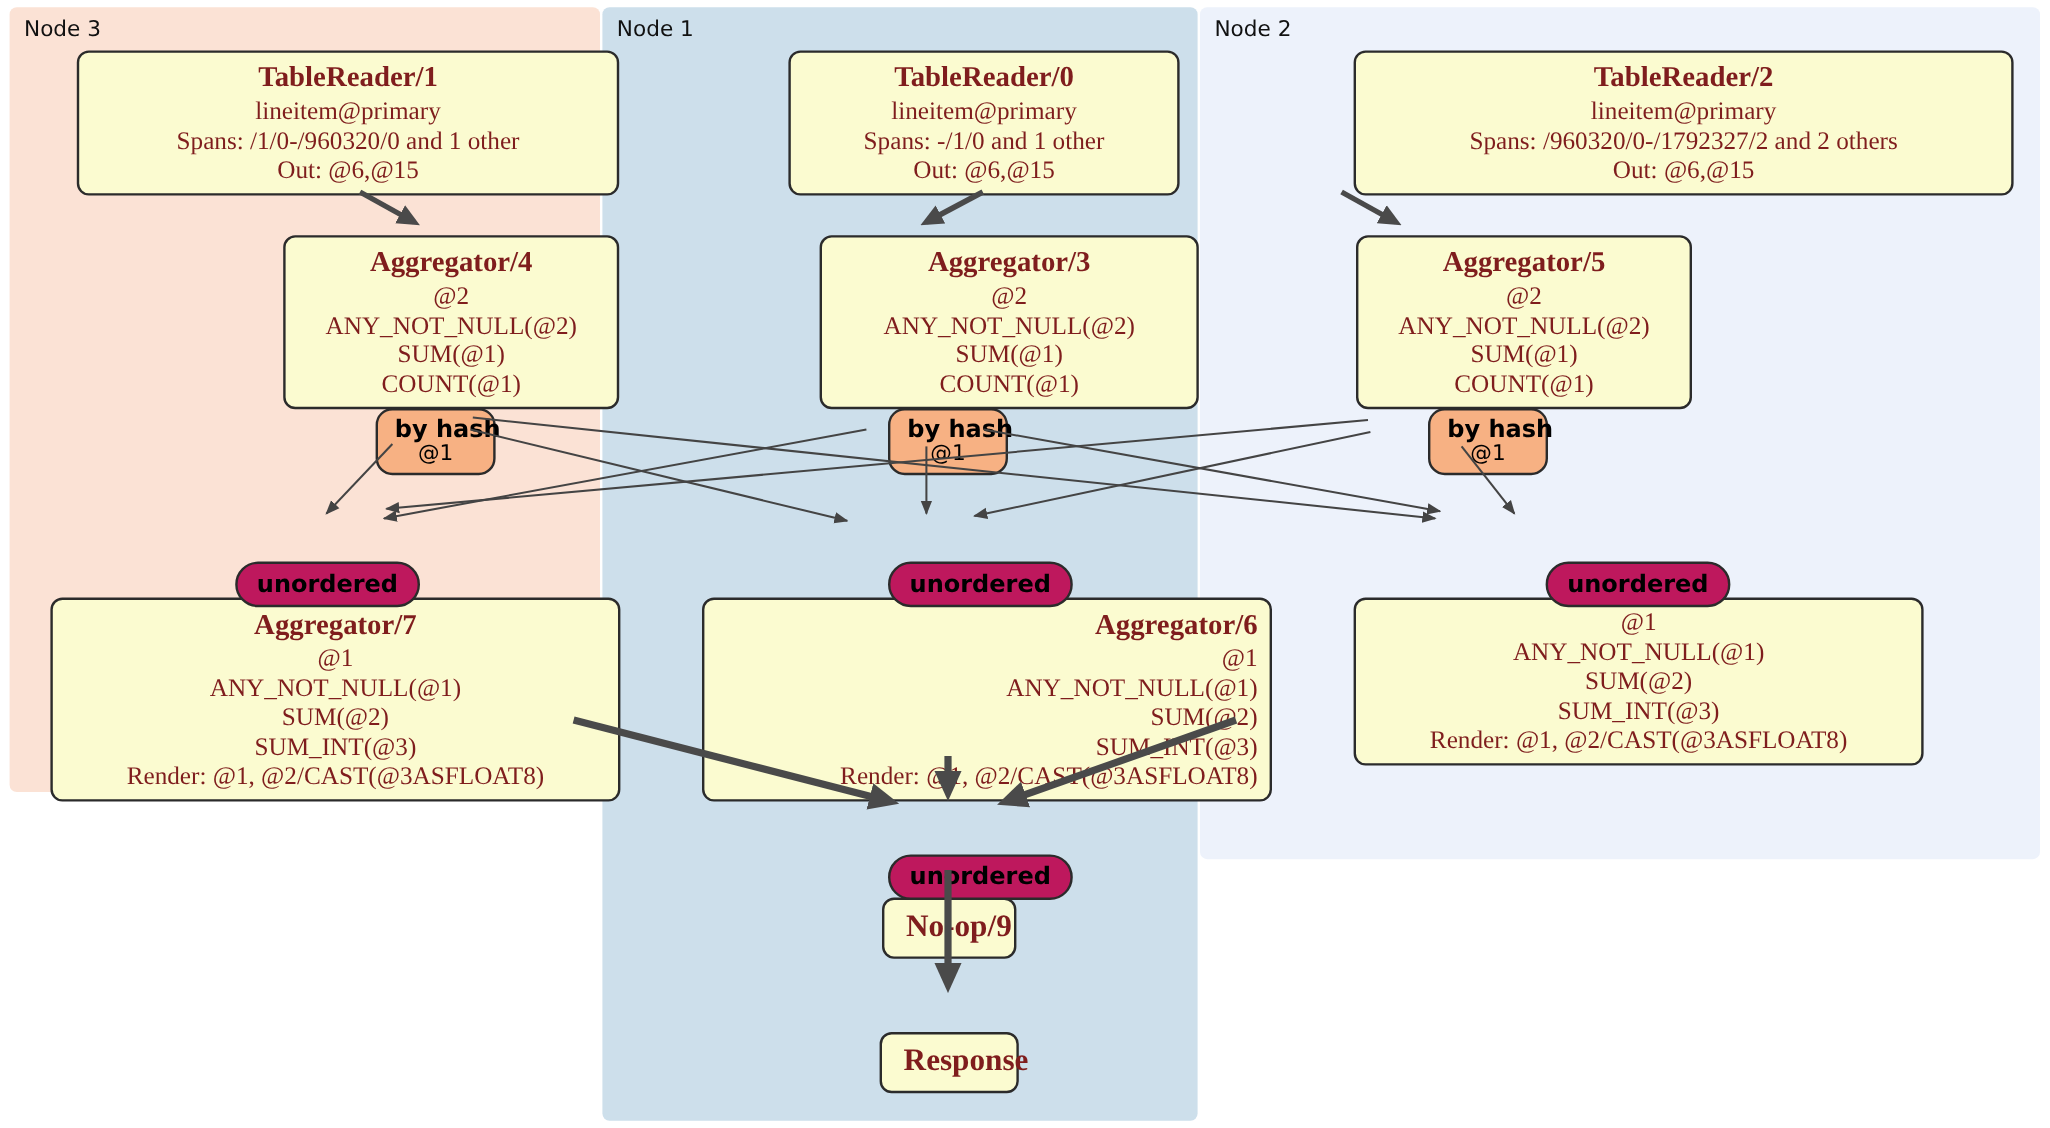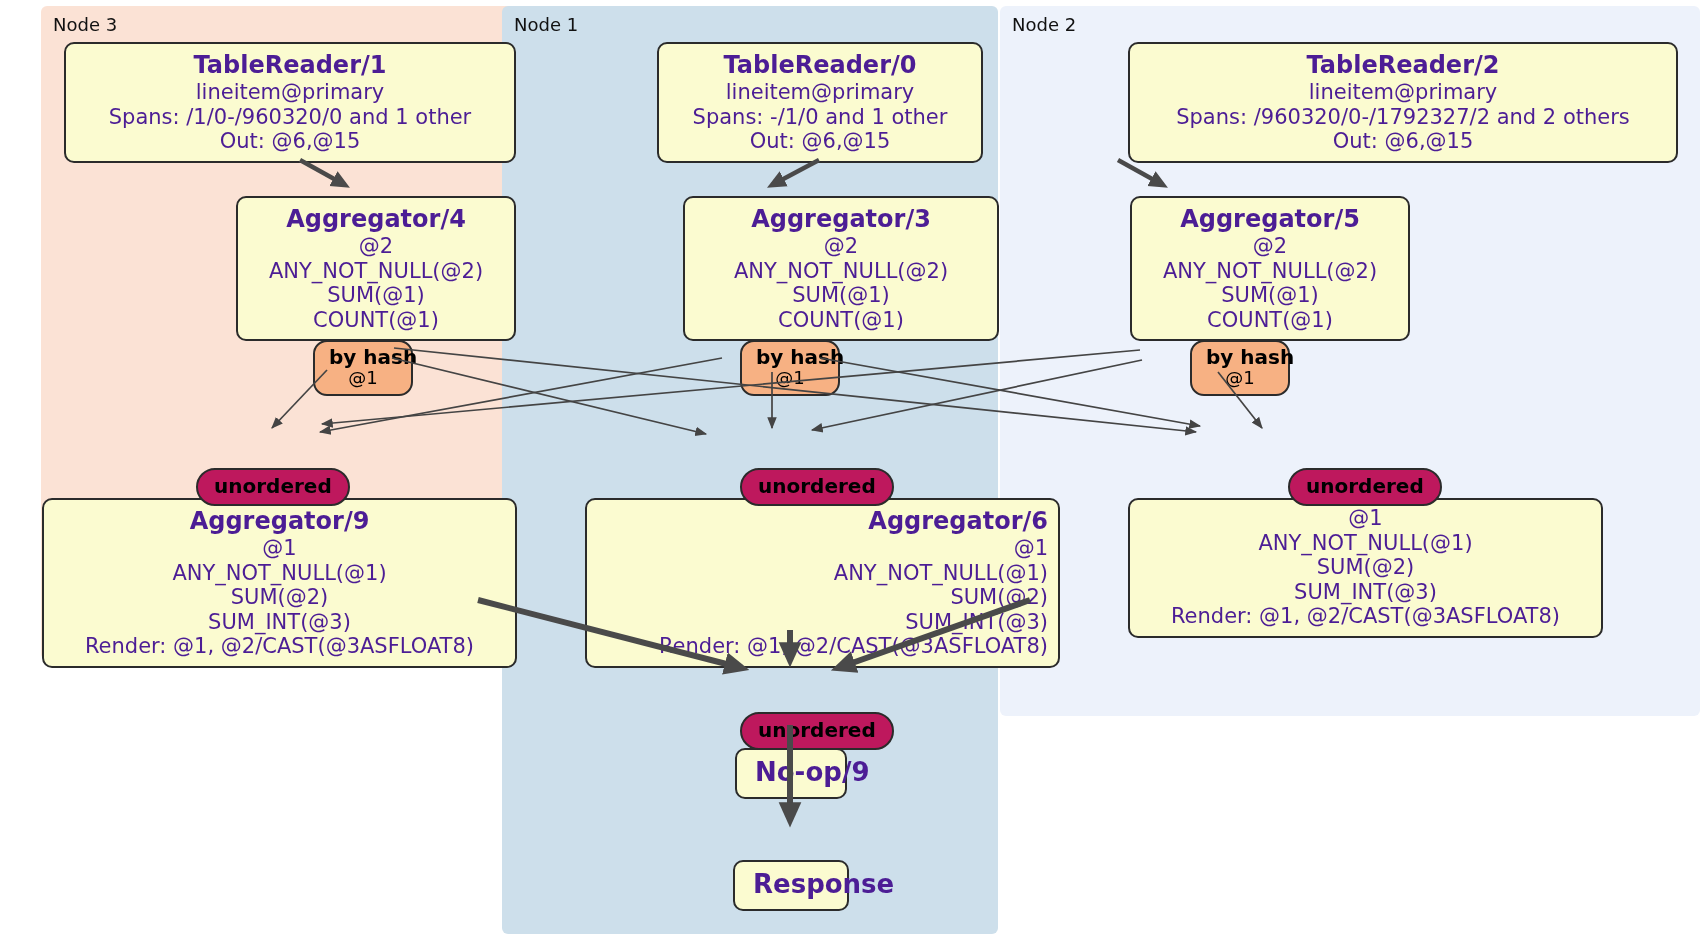--- a/index.html
+++ b/index.html
@@ -34,25 +34,26 @@
     white-space: nowrap;
   }
   
   .proc {
     position: absolute;
     box-sizing: border-box;
     background: #fbfbd0;
     border: 2px solid #2b2b2b;
     border-radius: 10px;
     text-align: center;
-    color: #4c1d95;
+    color: #7f1d1d;
     font-size: 21px;
     line-height: 1.17;
     padding: 6px 10px 7px 10px;
     white-space: nowrap;
+    font-family: Liberation Serif, serif;
   }
   .proc .title {
     font-weight: bold;
     font-size: 24px;
     line-height: 1.25;
     display: block;
   }
   .proc .line {
     display: block;
   }
@@ -123,21 +124,21 @@
   .layer-edges  { z-index: 2; }
   .layer-boxes  { z-index: 3; }
   .layer-pills  { z-index: 4; }
 </style>
 </head>
 <body>
 
 <div id="canvas">
 
   <div class="layer-panels">
-    <div class="node-panel" style="left:8px; top:6px; width:492px; height:654px; background:#fbe2d5;margin-left:33px;">
+    <div class="node-panel" style="left:8px; top:6px; width:492px; height:654px; background:#fbe2d5;">
       <span class="node-label">Node 3</span>
     </div>
     <div class="node-panel" style="left:502px; top:6px; width:496px; height:928px; background:#cddfeb;">
       <span class="node-label">Node 1</span>
     </div>
     <div class="node-panel" style="left:1000px; top:6px; width:700px; height:710px; background:#edf2fb;">
       <span class="node-label">Node 2</span>
     </div>
   </div>
 
@@ -215,21 +216,21 @@
 
     <div class="proc" style="left:1130px; top:196px; width:280px;">
       <span class="title">Aggregator/5</span>
       <span class="line">@2</span>
       <span class="line">ANY_NOT_NULL(@2)</span>
       <span class="line">SUM(@1)</span>
       <span class="line">COUNT(@1)</span>
     </div>
 
     <div class="proc" style="left:42px; top:498px; width:475px;">
-      <span class="title">Aggregator/9</span>
+      <span class="title">Aggregator/7</span>
       <span class="line">@1</span>
       <span class="line">ANY_NOT_NULL(@1)</span>
       <span class="line">SUM(@2)</span>
       <span class="line">SUM_INT(@3)</span>
       <span class="line">Render: @1, @2/CAST(@3ASFLOAT8)</span>
     </div>
 
     <div class="proc" style="left:585px; top:498px; width:475px;text-align:right;">
       <span class="title">Aggregator/6</span>
       <span class="line">@1</span>

